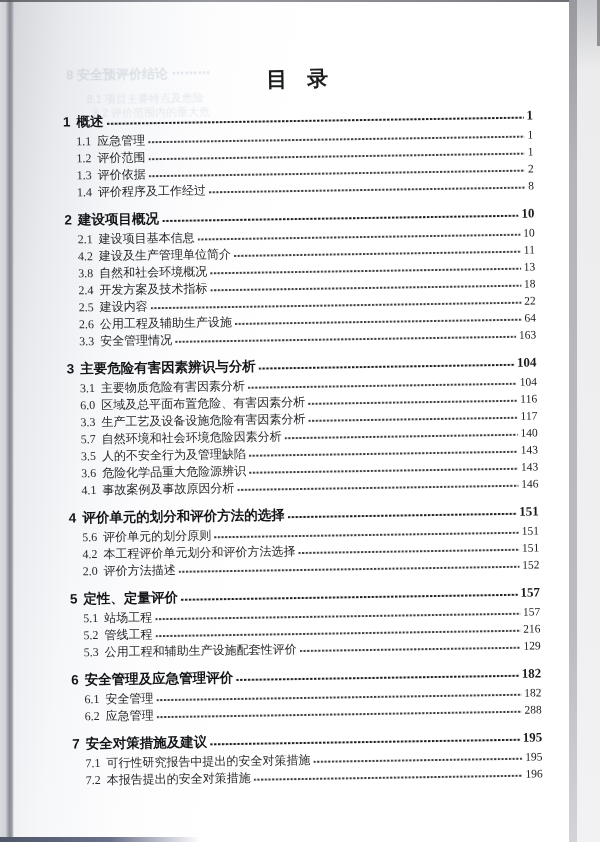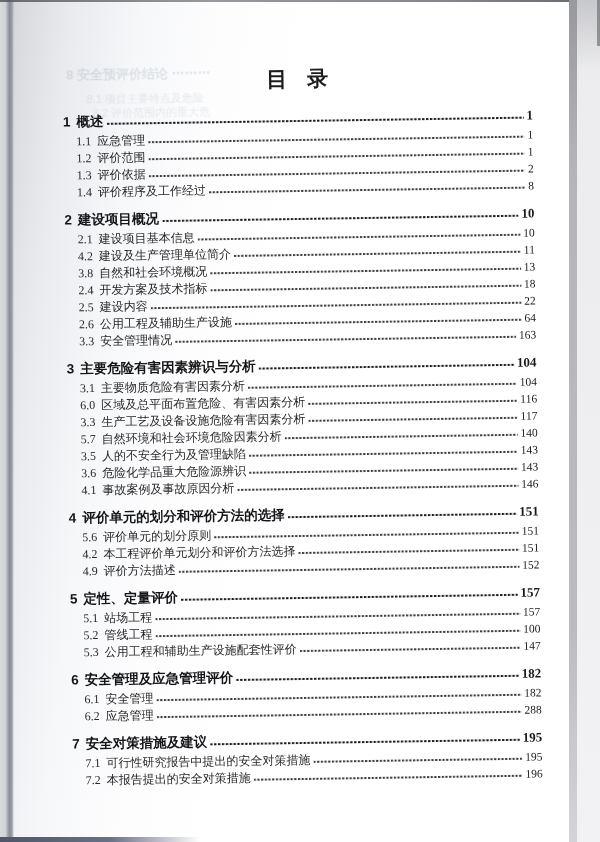--- a/index.html
+++ b/index.html
@@ -248,21 +248,21 @@
             <span class="leader"></span>
             <span class="pg">151</span>
           </div>
           <div class="row sub">
             <span class="num">4.2</span>
             <span class="ttl">本工程评价单元划分和评价方法选择</span>
             <span class="leader"></span>
             <span class="pg">151</span>
           </div>
           <div class="row sub">
-            <span class="num">4.9</span>
+            <span class="num">2.0</span>
             <span class="ttl">评价方法描述</span>
             <span class="leader"></span>
             <span class="pg">152</span>
           </div>
         </div>
         <div>
           <div class="row head">
             <span class="num">5</span>
             <span class="ttl">定性、定量评价</span>
             <span class="leader"></span>
@@ -271,27 +271,27 @@
           <div class="row sub">
             <span class="num">5.1</span>
             <span class="ttl">站场工程</span>
             <span class="leader"></span>
             <span class="pg">157</span>
           </div>
           <div class="row sub">
             <span class="num">5.2</span>
             <span class="ttl">管线工程</span>
             <span class="leader"></span>
-            <span class="pg">100</span>
+            <span class="pg">216</span>
           </div>
           <div class="row sub">
             <span class="num">5.3</span>
             <span class="ttl">公用工程和辅助生产设施配套性评价</span>
             <span class="leader"></span>
-            <span class="pg">147</span>
+            <span class="pg">129</span>
           </div>
         </div>
         <div>
           <div class="row head">
             <span class="num">6</span>
             <span class="ttl">安全管理及应急管理评价</span>
             <span class="leader"></span>
             <span class="pg">182</span>
           </div>
           <div class="row sub">

